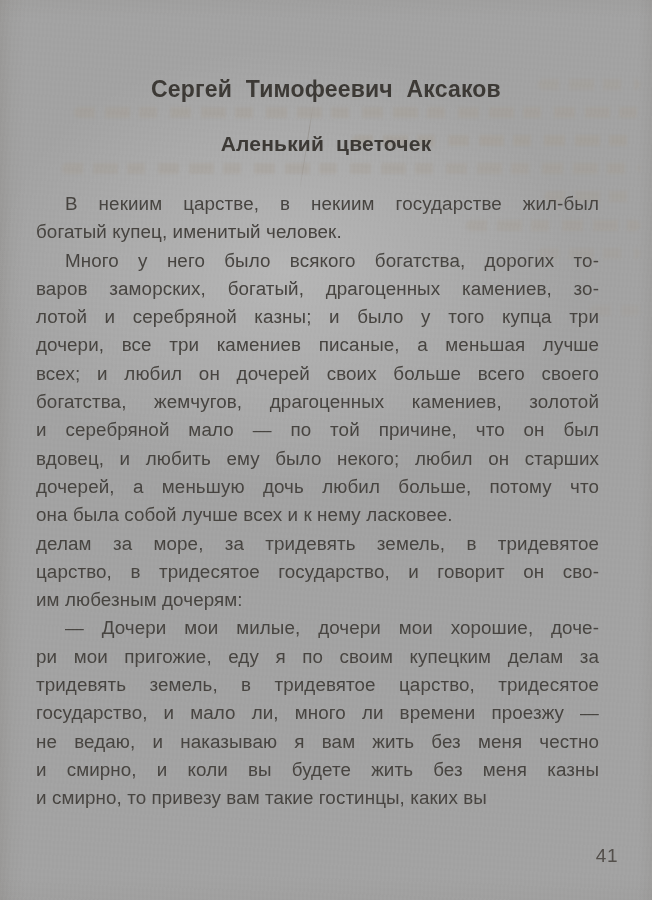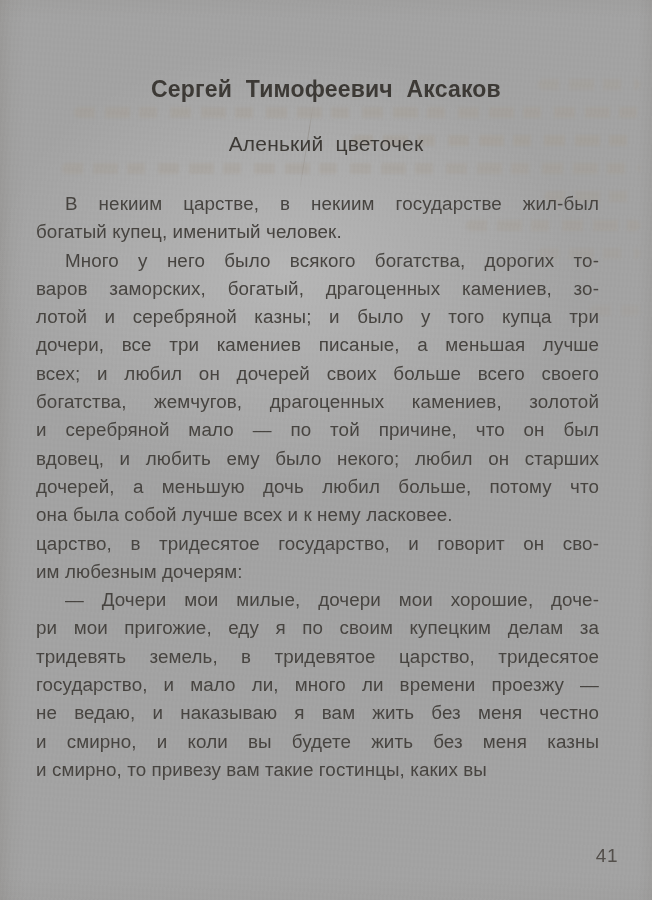--- a/index.html
+++ b/index.html
@@ -79,21 +79,21 @@
     word-spacing: 7px;
     letter-spacing: 0.2px;
   }
   .title {
     position: absolute;
     top: 132px;
     left: 0;
     width: 100%;
     text-align: center;
     font-size: 21px;
-    font-weight: normal;
+    font-weight: bold;
     color: #3c3935;
     word-spacing: 6px;
     letter-spacing: 0.2px;
   }
   .story {
     position: absolute;
     top: 190px;
     left: 36px;
     width: 563px;
     font-size: 18.8px;
@@ -146,20 +146,21 @@
         <div class="line">лотой и серебряной казны; и было у того купца три</div>
         <div class="line">дочери, все три камениев писаные, а меньшая лучше</div>
         <div class="line">всех; и любил он дочерей своих больше всего своего</div>
         <div class="line">богатства, жемчугов, драгоценных камениев, золотой</div>
         <div class="line">и серебряной мало — по той причине, что он был</div>
         <div class="line">вдовец, и любить ему было некого; любил он старших</div>
         <div class="line">дочерей, а меньшую дочь любил больше, потому что</div>
         <div class="line last">она была собой лучше всех и к нему ласковее.</div>
       </div>
       <div>
+        <div class="line">делам за море, за тридевять земель, в тридевятое</div>
         <div class="line">царство, в тридесятое государство, и говорит он сво-</div>
         <div class="line last">им любезным дочерям:</div>
       </div>
       <div>
         <div class="line first">— Дочери мои милые, дочери мои хорошие, доче-</div>
         <div class="line">ри мои пригожие, еду я по своим купецким делам за</div>
         <div class="line">тридевять земель, в тридевятое царство, тридесятое</div>
         <div class="line">государство, и мало ли, много ли времени проезжу —</div>
         <div class="line">не ведаю, и наказываю я вам жить без меня честно</div>
         <div class="line">и смирно, и коли вы будете жить без меня казны</div>

